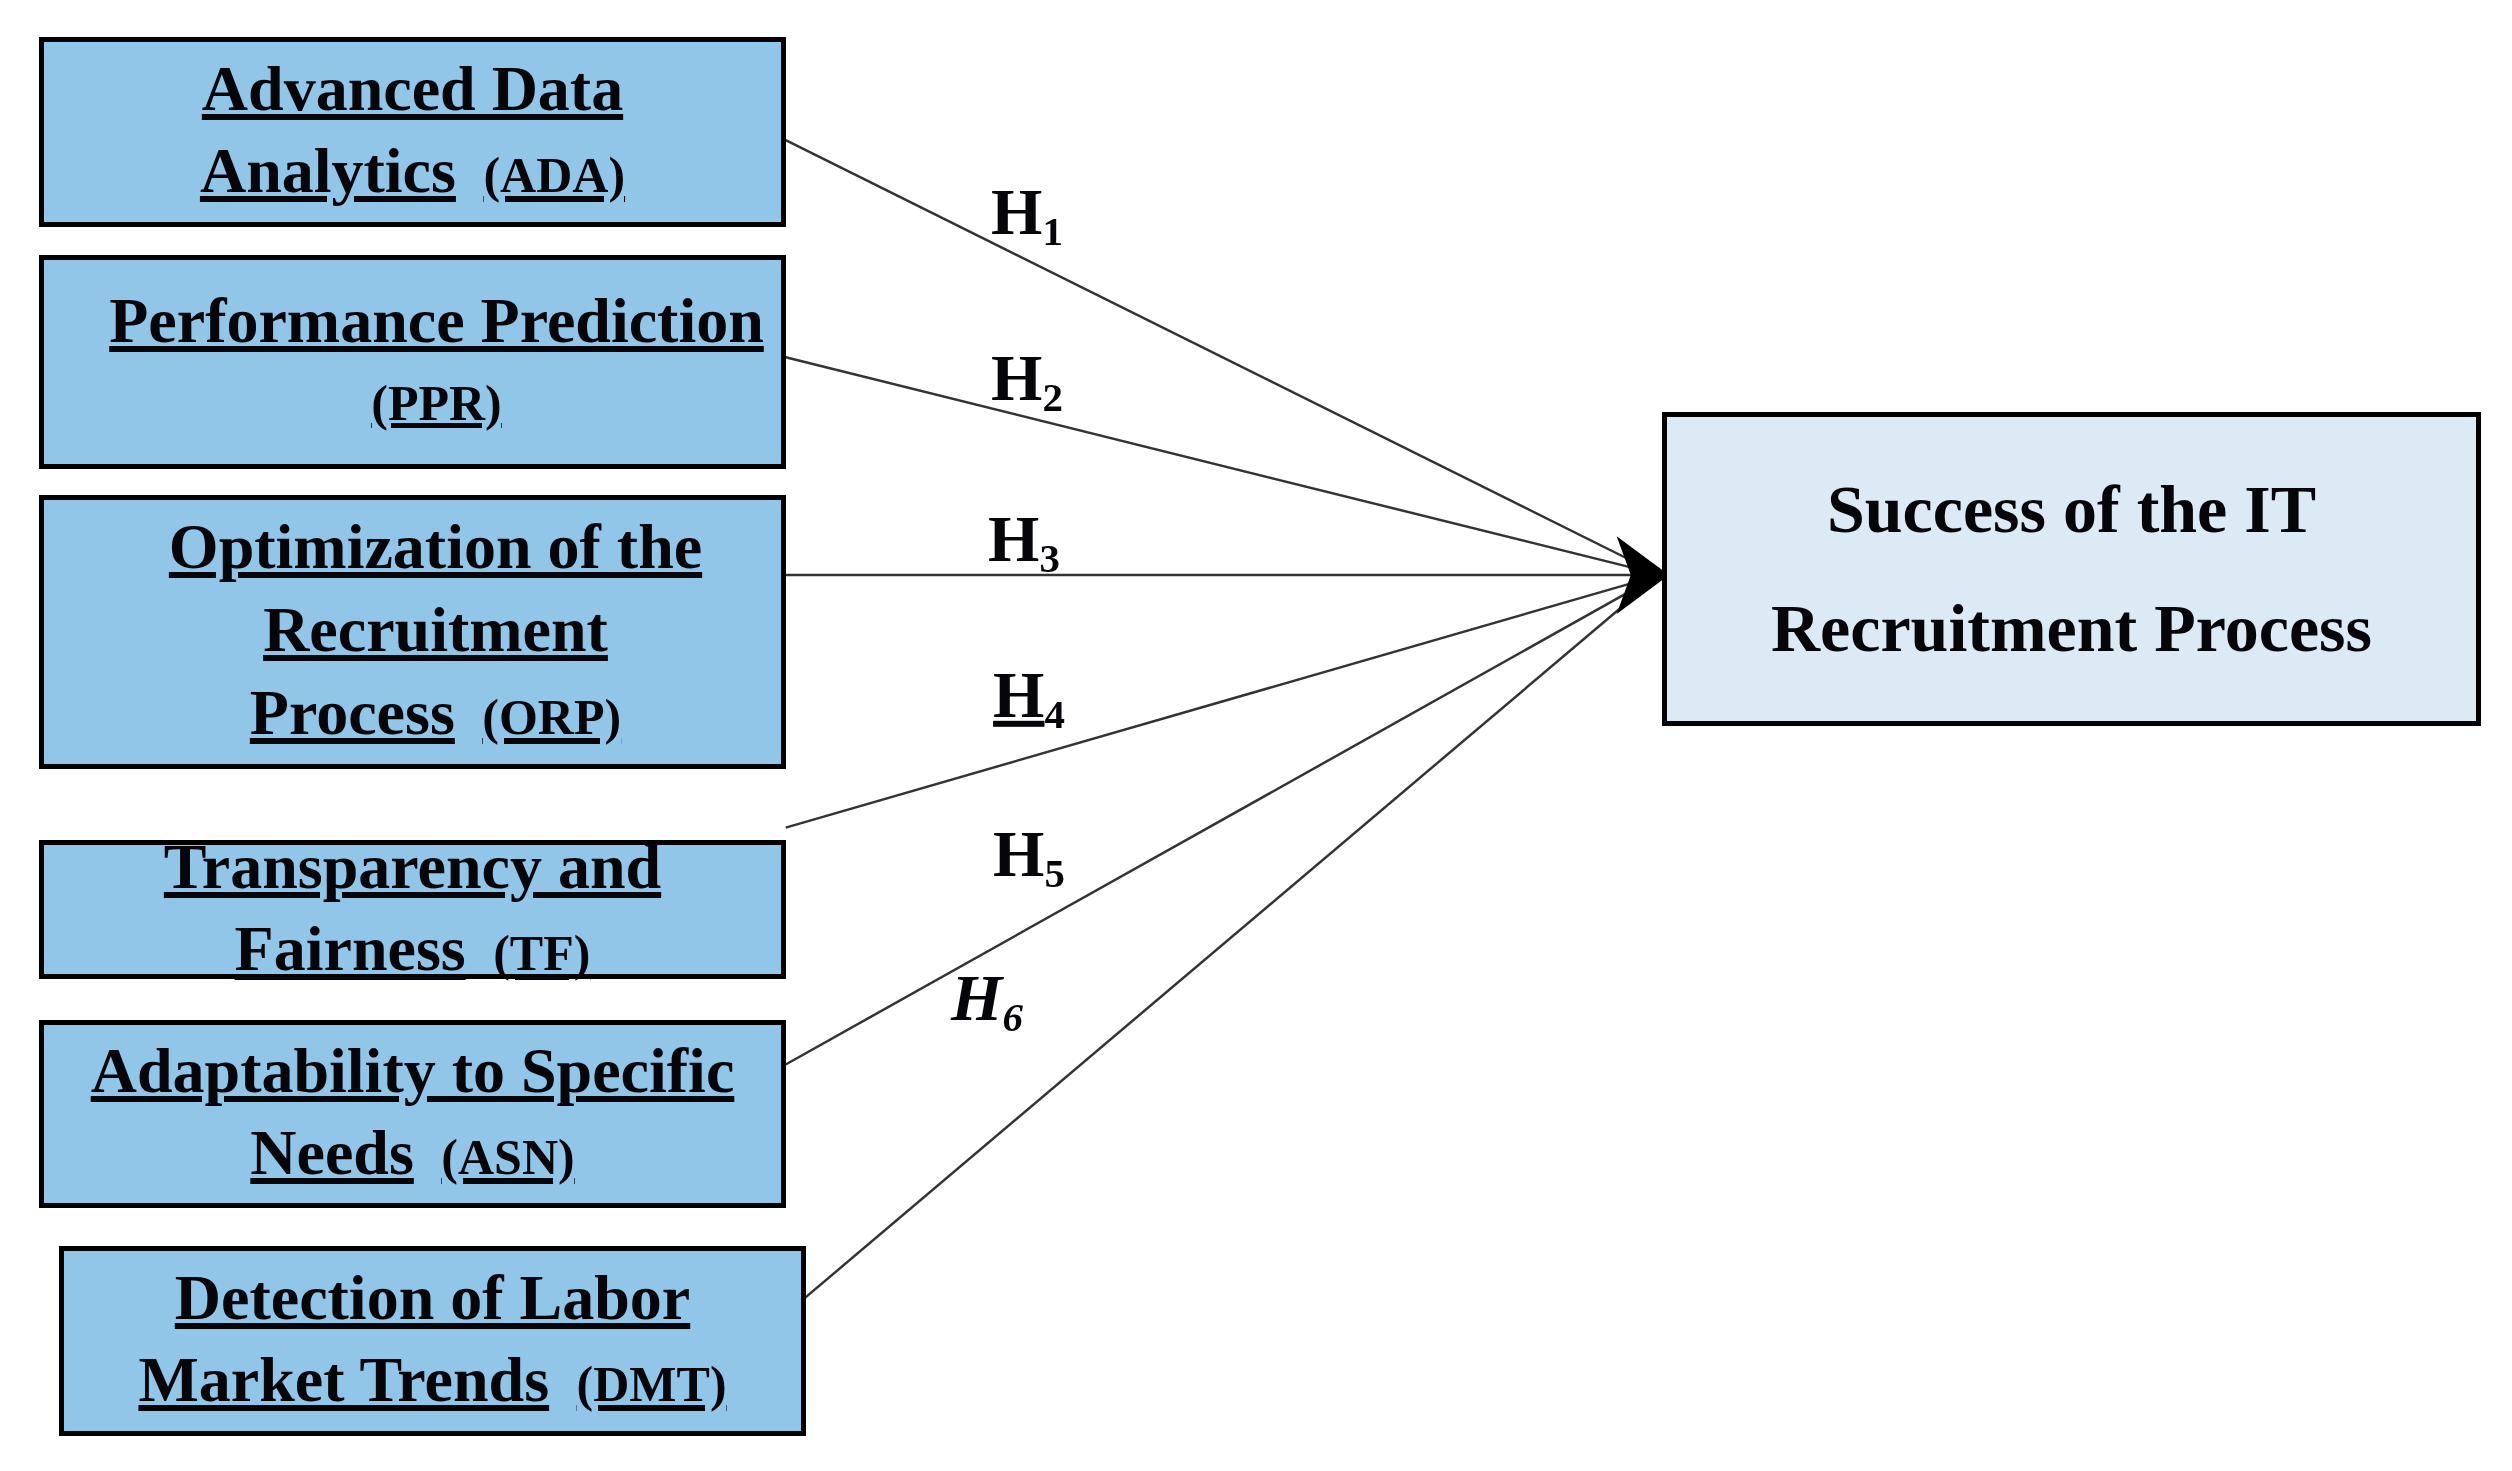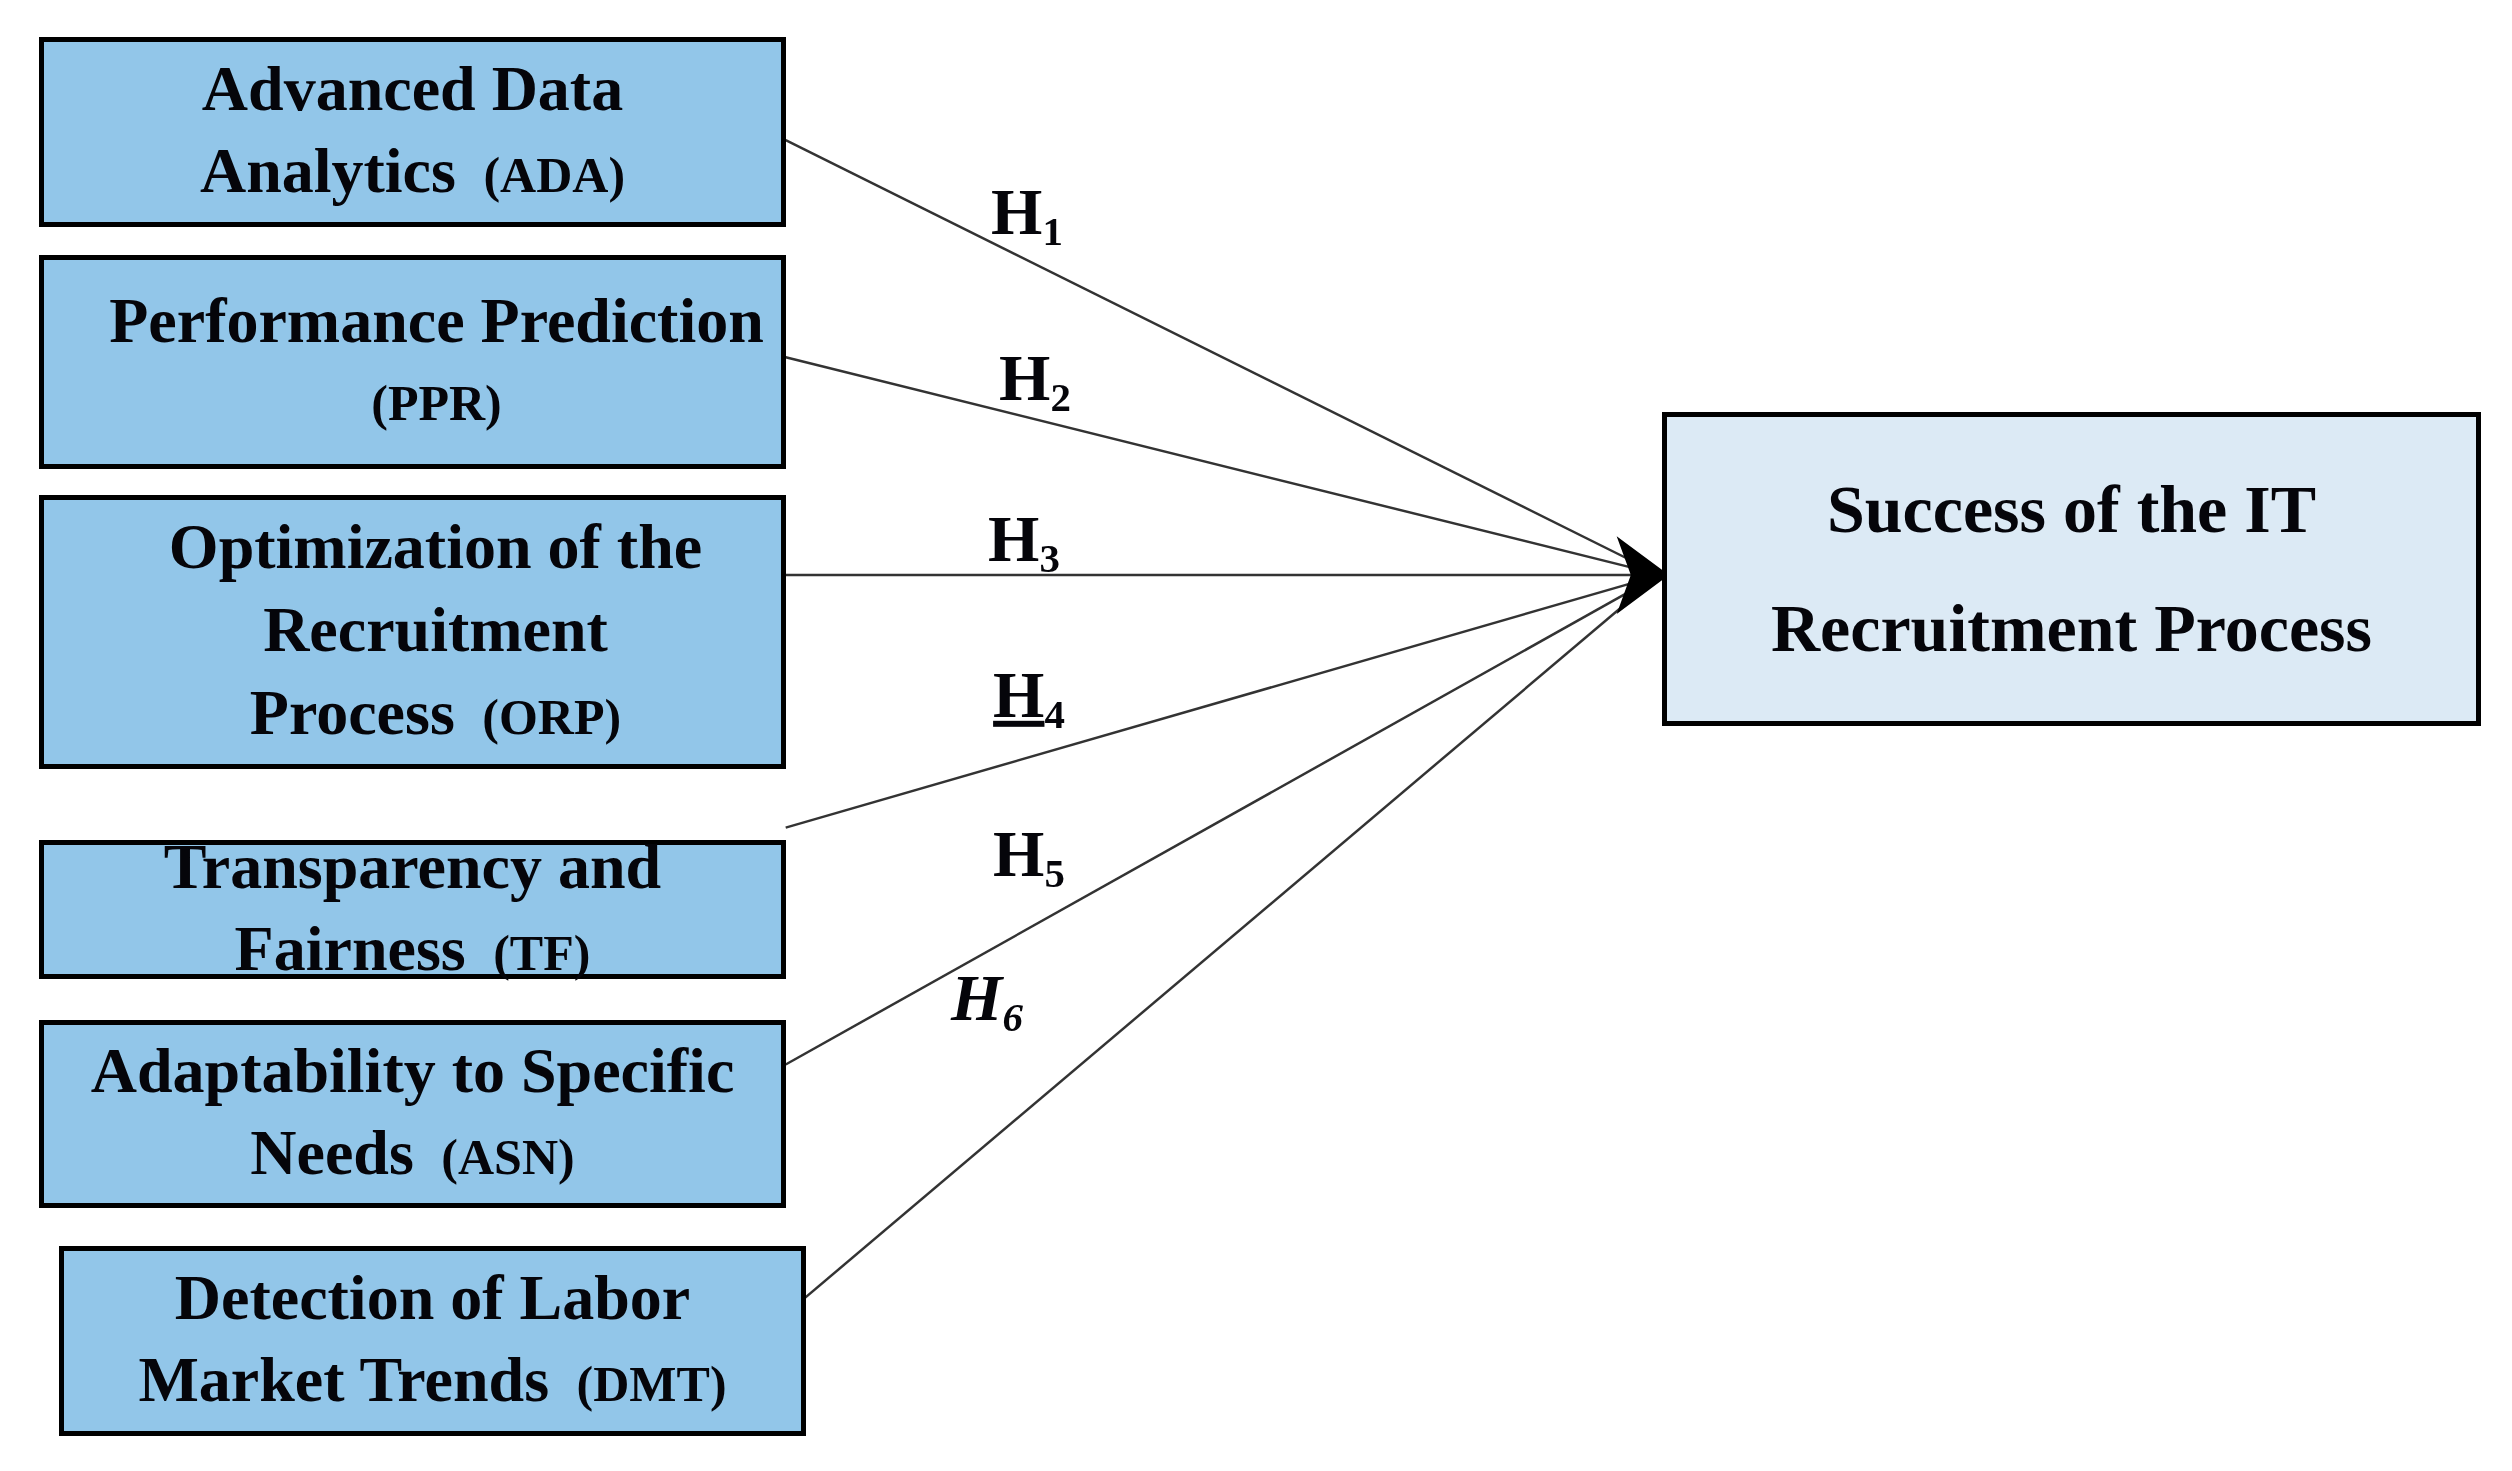--- a/index.html
+++ b/index.html
@@ -24,20 +24,21 @@
     position:absolute;
     left:39px;width:747px;
     background:var(--predictor-fill);
     border:5.7px solid var(--box-border);
     box-sizing:border-box;
     display:flex;flex-direction:column;justify-content:center;align-items:center;
     text-align:center;
     font-weight:bold;
     font-size:64px;
     line-height:82px;
+    text-decoration:underline;
   }
   .pbox .row{white-space:nowrap;}
   .abbr{font-size:50px;}
   .abbr-gap{margin-left:0.55em;}
   .obox{
     position:absolute;
     left:1662px;top:412px;width:819px;height:314px;
     background:var(--outcome-fill);
     border:5px solid var(--box-border);
     box-sizing:border-box;
@@ -98,21 +99,21 @@
     <div class="row">Adaptability to Specific</div>
     <div class="row"><span>Needs</span><span class="abbr abbr-gap">(ASN)</span></div>
   </div>
 
   <div class="pbox" style="top:1246px;height:190px;margin-left:20px;">
     <div class="row">Detection of Labor</div>
     <div class="row"><span>Market Trends</span><span class="abbr abbr-gap">(DMT)</span></div>
   </div>
 
   <div class="hyp" style="left:1027px;top:216px;"><span>H</span><sub>1</sub></div>
-  <div class="hyp" style="left:1027px;top:382px;margin-left:8px;"><span>H</span><sub>2</sub></div>
+  <div class="hyp" style="left:1027px;top:382px;"><span>H</span><sub>2</sub></div>
   <div class="hyp" style="left:1024px;top:543px;"><span>H</span><sub>3</sub></div>
   <div class="hyp" style="left:1029px;top:699px;text-decoration:underline;"><span>H</span><sub>4</sub></div>
   <div class="hyp" style="left:1029px;top:858px;"><span>H</span><sub>5</sub></div>
   <div class="hyp" style="left:987px;top:1002px;font-style:italic;"><span>H</span><sub>6</sub></div>
 
   <div class="obox">
     <div>Success of the IT</div>
     <div>Recruitment Process</div>
   </div>
 

